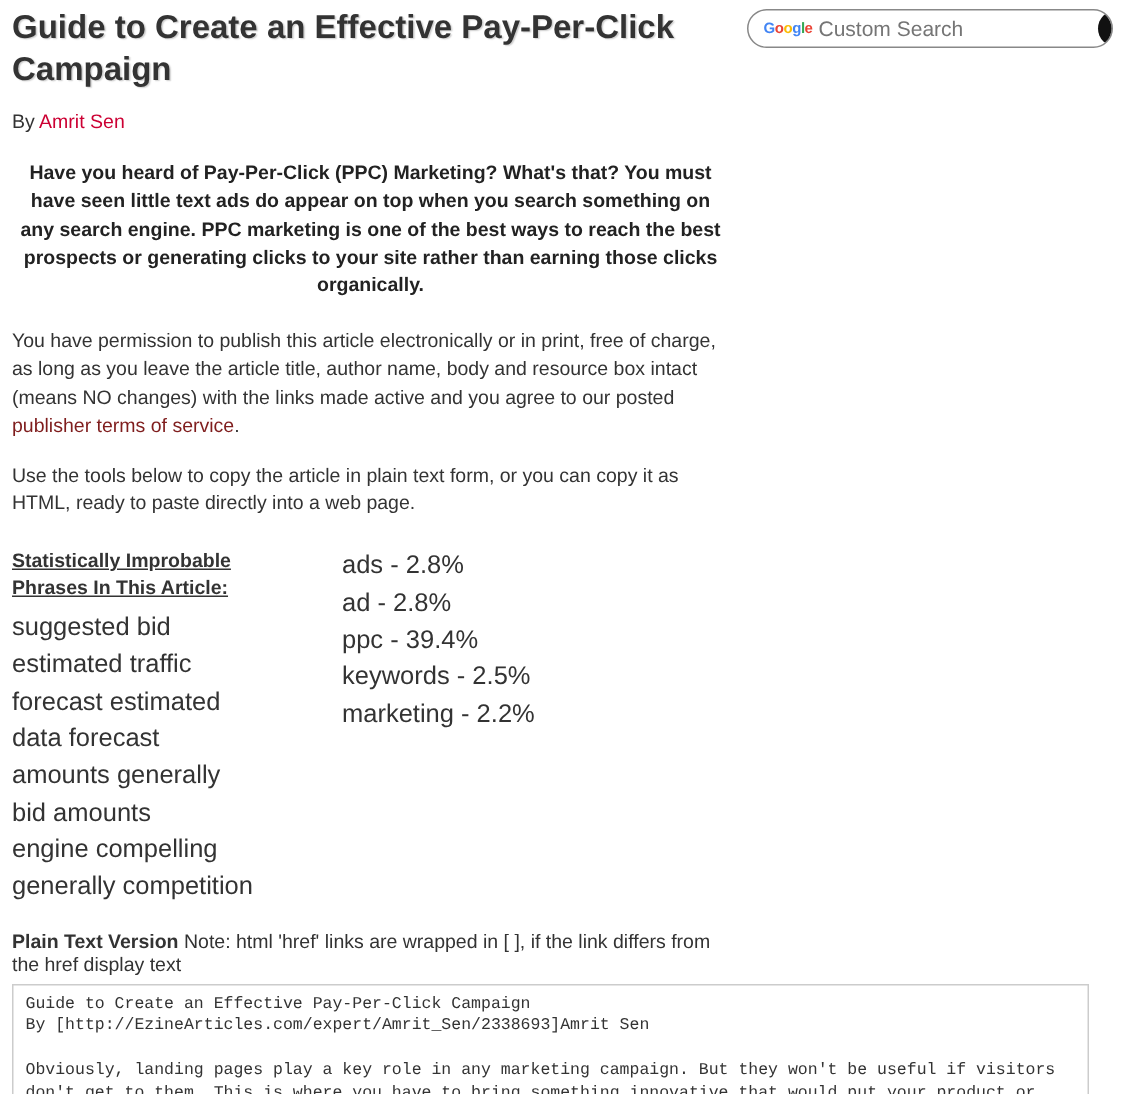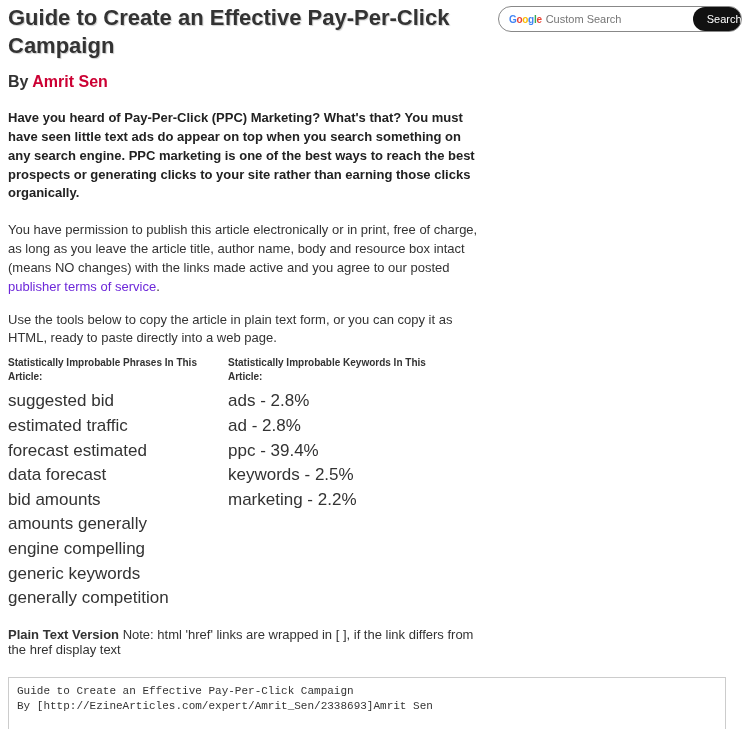--- a/index.html
+++ b/index.html
@@ -26,31 +26,31 @@
     padding-top: 2px;
   }
   h1 {
     font-size: 22px;
     font-weight: bold;
     margin: 0 0 14px 0;
     color: #333;
     text-shadow: 1px 1px 1px rgba(0,0,0,0.2);
     line-height: 1.25;
   }
-  .byline { font-size: 16px; margin-bottom: 18px; font-weight: bold; }
+  .byline { font-size: 13px; margin-bottom: 18px; }
   .byline a { color: #c03; text-decoration: none; }
-  .intro { font-weight: bold; font-size: 13px; line-height: 1.45; margin-bottom: 18px; color: #222; }
+  .intro { font-weight: bold; font-size: 13px; line-height: 1.45; margin-bottom: 18px; color: #222; text-align: center; }
   .perm { font-size: 13px; line-height: 1.45; margin-bottom: 14px; color: #333; }
-  .perm a { color: #6d28d9; text-decoration: none; }
-  .tools { font-size: 13px; line-height: 1.45; margin-bottom: 8px; }
+  .perm a { color: #7f1d1d; text-decoration: none; }
+  .tools { font-size: 13px; line-height: 1.45; margin-bottom: 20px; }
   .stats { display: flex; gap: 20px; margin-bottom: 16px; }
   .stats-col { width: 200px; }
-  .stats-col h3 { font-size: 10px; margin: 0 0 6px 0; line-height: 1.35; }
+  .stats-col h3 { font-size: 13px; margin: 0 0 6px 0; line-height: 1.35; text-decoration: underline; }
   .stats-col div { font-size: 17px; line-height: 1.45; }
-  .ptv-label { font-size: 13px; margin-bottom: 20px; }
+  .ptv-label { font-size: 13px; margin-bottom: 6px; }
   .ptv-label b { font-weight: bold; }
   .plain-box {
     border: 1px solid #ccc;
     padding: 6px 8px;
     font-family: "Courier New", monospace;
     font-size: 11px;
     line-height: 1.35;
     white-space: pre-wrap;
     color: #333;
     background: #fff;
@@ -75,21 +75,21 @@
     display: inline-flex;
   }
   .glogo-b { color: #4285F4; }
   .glogo-r { color: #EA4335; }
   .glogo-y { color: #FBBC05; }
   .glogo-g { color: #34A853; }
   .search-input {
     flex: 1;
     border: none;
     outline: none;
-    font-size: 11px;
+    font-size: 14px;
     padding: 0 4px;
     color: #888;
     background: transparent;
   }
   .search-btn {
     background: #111;
     color: #fff;
     border: none;
     height: 100%;
     padding: 0 14px;
@@ -118,28 +118,26 @@
 
     <div class="tools">Use the tools below to copy the article in plain text form, or you can copy it as HTML, ready to paste directly into a web page.</div>
 
     <div class="stats">
       <div class="stats-col">
         <h3>Statistically Improbable Phrases In This Article:</h3>
         <div>suggested bid</div>
         <div>estimated traffic</div>
         <div>forecast estimated</div>
         <div>data forecast</div>
+        <div>amounts generally</div>
         <div>bid amounts</div>
-        <div>amounts generally</div>
         <div>engine compelling</div>
-        <div>generic keywords</div>
         <div>generally competition</div>
       </div>
       <div class="stats-col">
-        <h3>Statistically Improbable Keywords In This Article:</h3>
         <div>ads - 2.8%</div>
         <div>ad - 2.8%</div>
         <div>ppc - 39.4%</div>
         <div>keywords - 2.5%</div>
         <div>marketing - 2.2%</div>
       </div>
     </div>
 
     <div class="ptv-label">
       <b>Plain Text Version</b><span> Note: html 'href' links are wrapped in [ ], if the link differs from the href display text</span>

